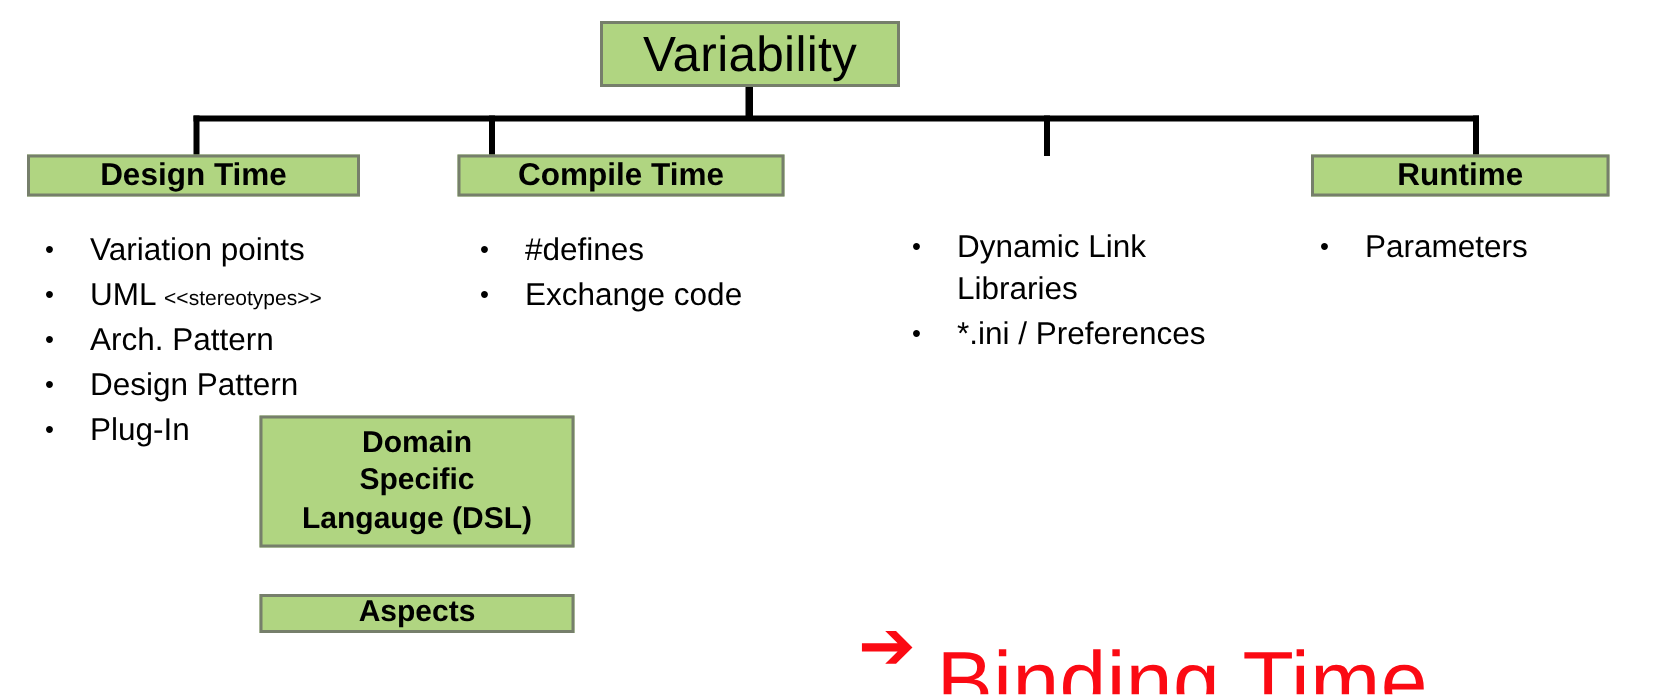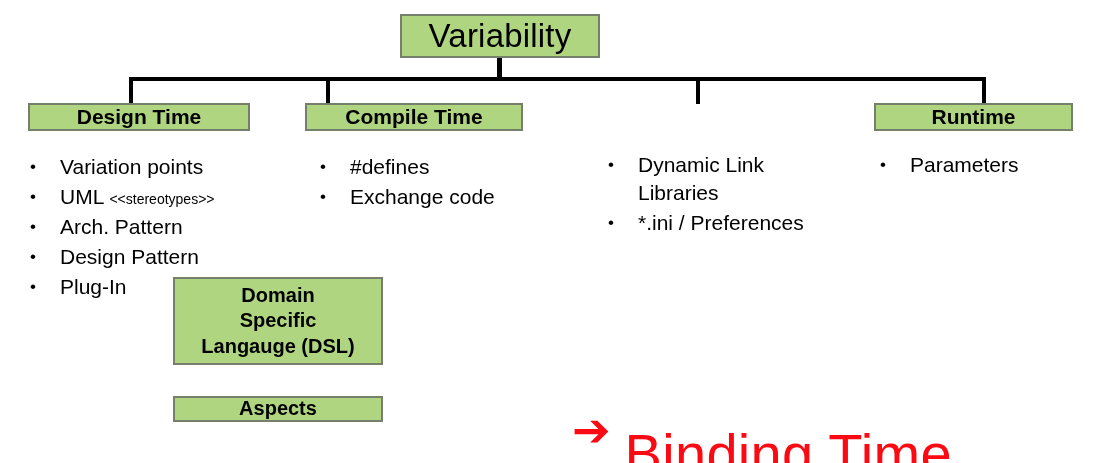--- a/index.html
+++ b/index.html
@@ -109,21 +109,21 @@
     <span>Variability</span>
   </div>
 
   <div class="line" style="left:497px; top:58px; width:5px; height:22px;"></div>
   <div class="line" style="left:129px; top:77px; width:857px; height:4px;"></div>
   <div class="line" style="left:129px; top:77px; width:4px; height:27px;"></div>
   <div class="line" style="left:326px; top:77px; width:4px; height:27px;"></div>
   <div class="line" style="left:696px; top:77px; width:4px; height:27px;"></div>
   <div class="line" style="left:982px; top:77px; width:4px; height:27px;"></div>
 
-  <div class="gbox cat" style="left:28px; top:103px; width:222px; height:28px;">
+  <div class="gbox cat" style="left:18px; top:103px; width:222px; height:28px;">
     <span>Design Time</span>
   </div>
 
   <div class="gbox cat" style="left:305px; top:103px; width:218px; height:28px;">
     <span>Compile Time</span>
   </div>
 
 
   <div class="gbox cat" style="left:874px; top:103px; width:199px; height:28px;">
     <span>Runtime</span>

